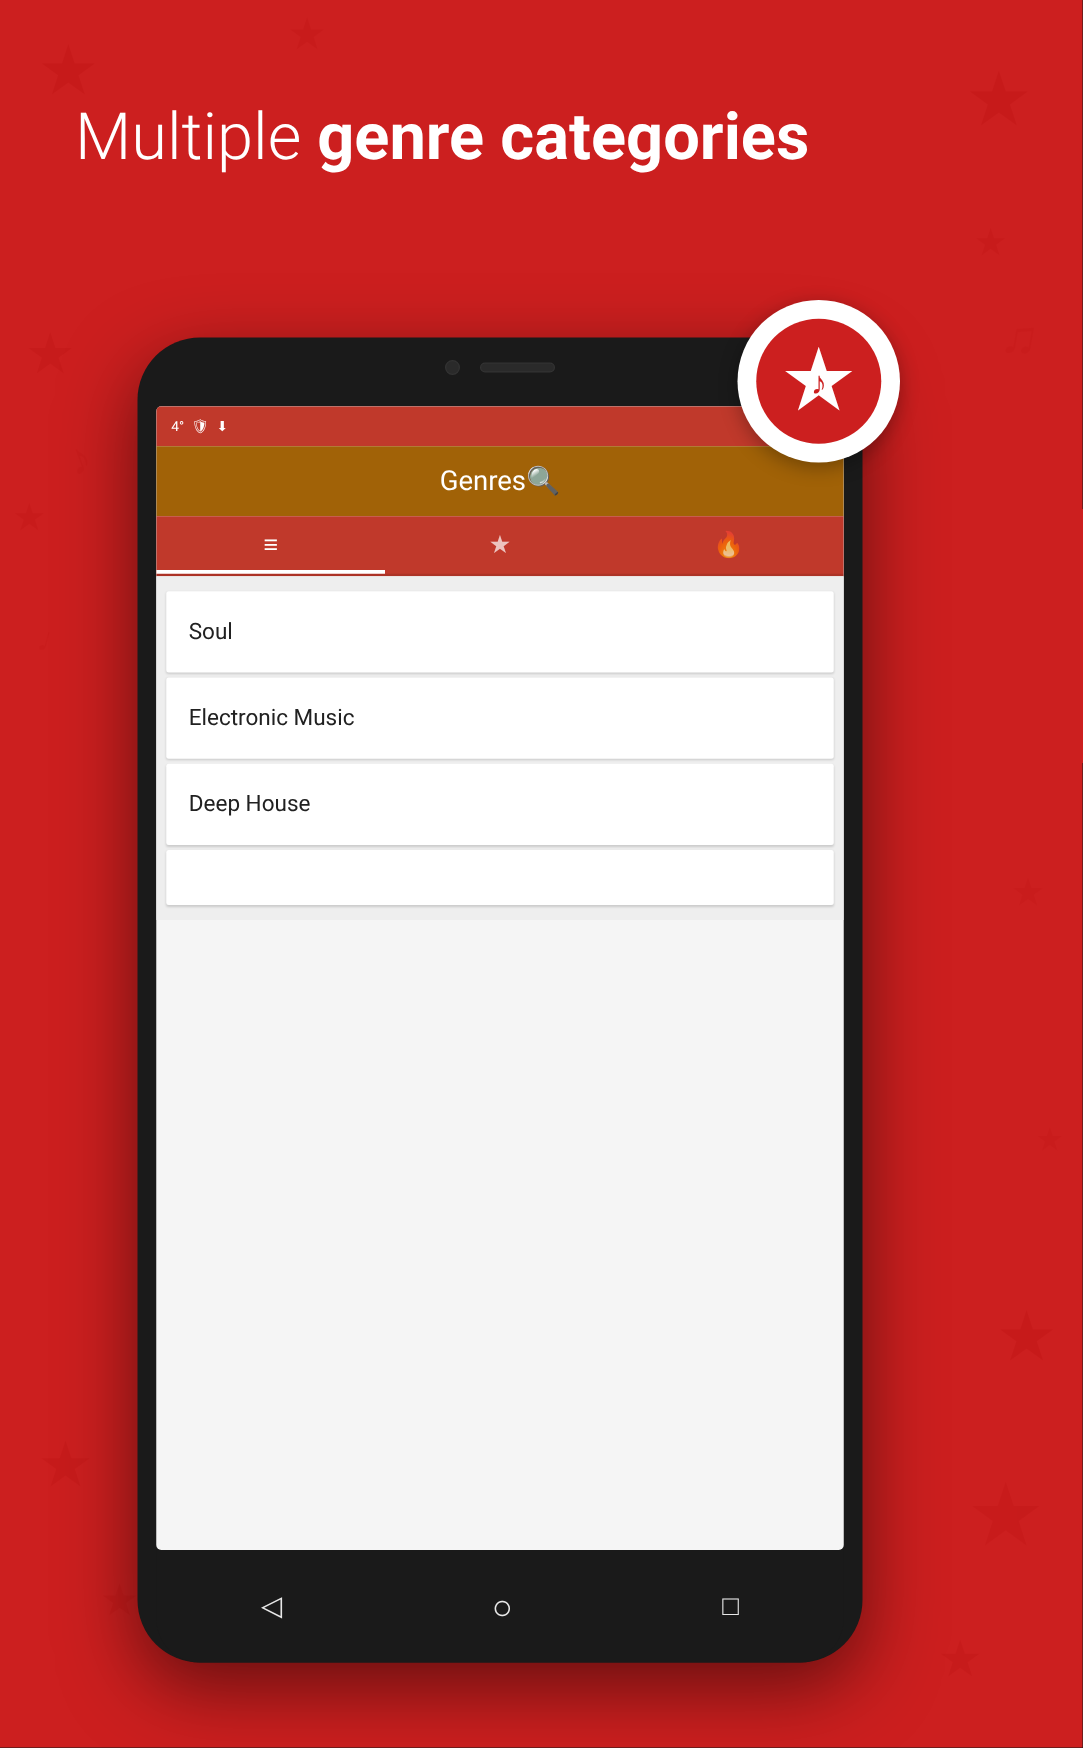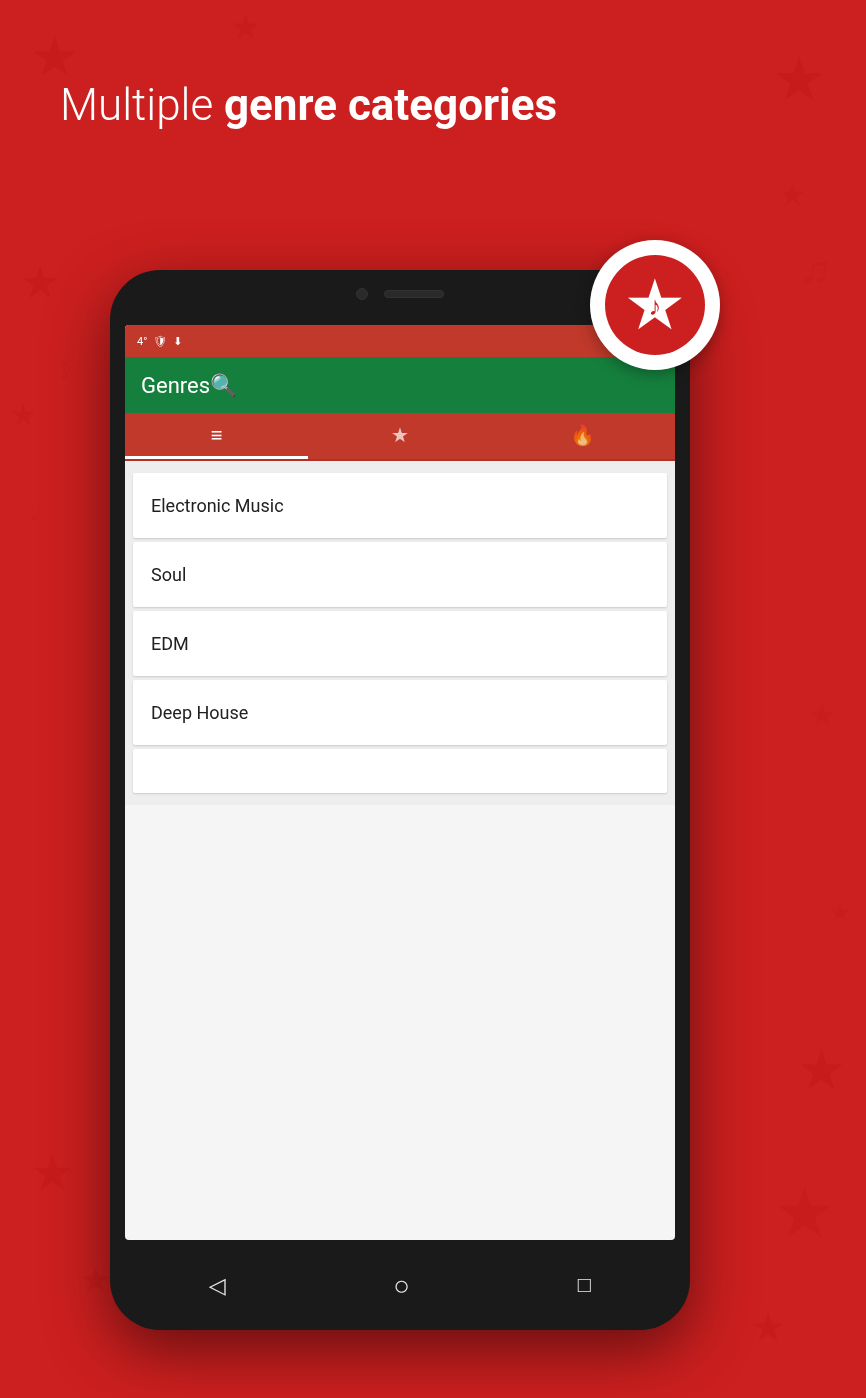--- a/index.html
+++ b/index.html
@@ -29,21 +29,21 @@
     }
 
     
     .header-text {
       position: absolute;
       top: 80px;
       left: 60px;
       right: 60px;
       z-index: 2;
       color: white;
-      font-size: 44px;
+      font-size: 52px;
       line-height: 1.15;
       font-weight: 300;
     }
 
     .header-text strong {
       font-weight: 700;
     }
 
     
     .phone-wrapper {
@@ -125,26 +125,26 @@
     .status-right {
       display: flex;
       align-items: center;
       gap: 4px;
       color: white;
       font-size: 10px;
     }
 
     
     .app-bar {
-      background: #15803d;
+      background: #a16207;
       height: 56px;
       display: flex;
       align-items: center;
       padding: 0 16px;
-      justify-content: flex-start;
+      justify-content: center;
     }
 
     .app-bar-title {
       color: white;
       font-size: 22px;
       font-weight: 400;
     }
 
     .app-bar-search {
       color: white;
@@ -341,27 +341,24 @@
         <div class="tab-item">
           <span>★</span>
         </div>
         <div class="tab-item">
           <span>🔥</span>
         </div>
       </div>
 
       <div class="genre-list">
         <div class="genre-item">
+          <span>Soul</span>
+        </div>
+        <div class="genre-item">
           <span>Electronic Music</span>
-        </div>
-        <div class="genre-item">
-          <span>Soul</span>
-        </div>
-        <div class="genre-item">
-          <span>EDM</span>
         </div>
         <div class="genre-item">
           <span>Deep House</span>
         </div>
         <div class="genre-item" style="min-height:40px;">
         </div>
       </div>
 
     </div>
 

